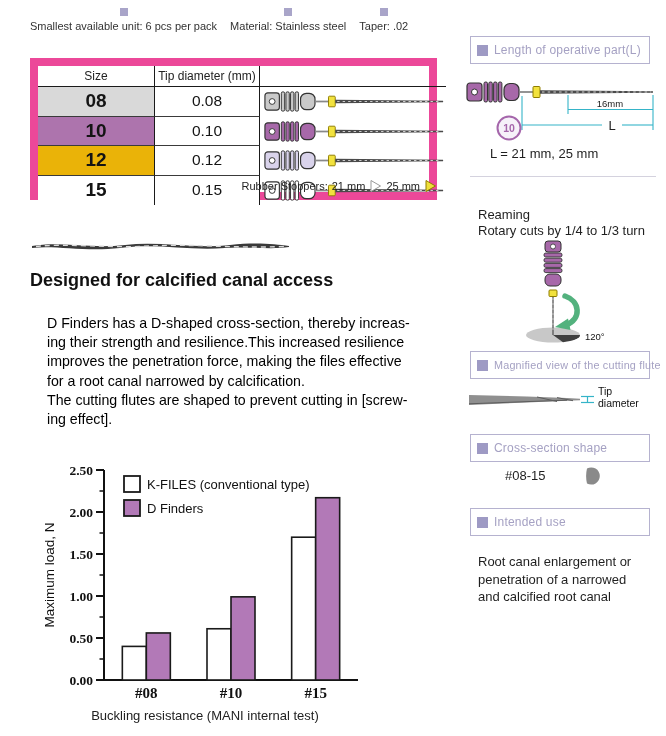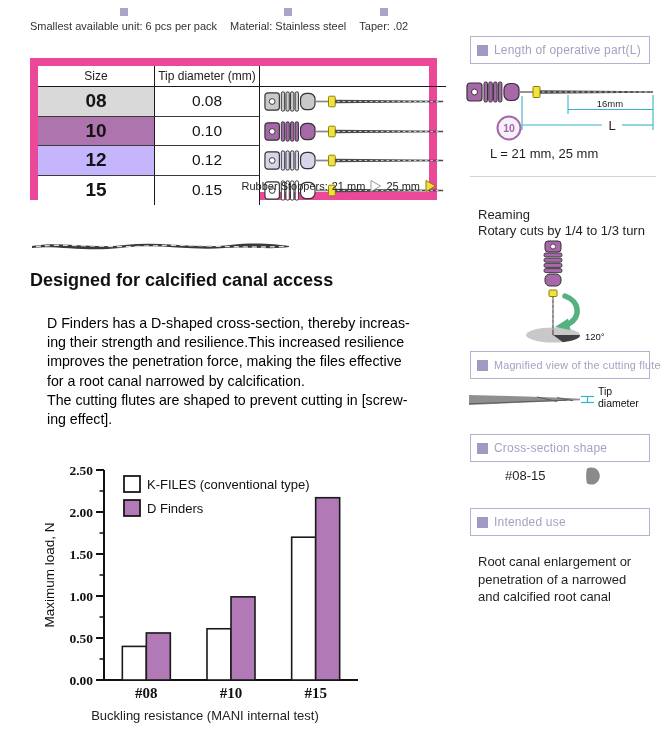--- a/index.html
+++ b/index.html
@@ -93,21 +93,21 @@
     <div class="hcell b1">Size</div>
     <div class="hcell b2">Tip diameter (mm)</div>
     <div class="hcell"></div>
 
     <div class="cell-size" style="background-color: rgb(217, 217, 217);">08</div>
     <div class="cell-tip">0.08</div>
 
     <div class="cell-size" style="background-color: rgb(173, 116, 173);">10</div>
     <div class="cell-tip">0.10</div>
 
-    <div class="cell-size" style="background-color: #c4b5fd;">12</div>
+    <div class="cell-size" style="background-color: #eab308;">12</div>
     <div class="cell-tip">0.12</div>
 
     <div class="cell-size row4" style="background-color: rgb(255, 255, 255);">15</div>
     <div class="cell-tip row4">0.15</div>
 
     <div class="file-col">
       <svg width="183" height="29" viewBox="0 0 190 30">
           <rect x="2" y="6" width="15" height="18" rx="3" fill="#c9c9c9" stroke="#333" stroke-width="1.2"></rect>
           <circle cx="9.5" cy="15" r="3" fill="#fff" stroke="#333" stroke-width="1"></circle>
           <rect x="19" y="5" width="3.5" height="20" rx="1.5" fill="#c9c9c9" stroke="#333" stroke-width="1"></rect>

